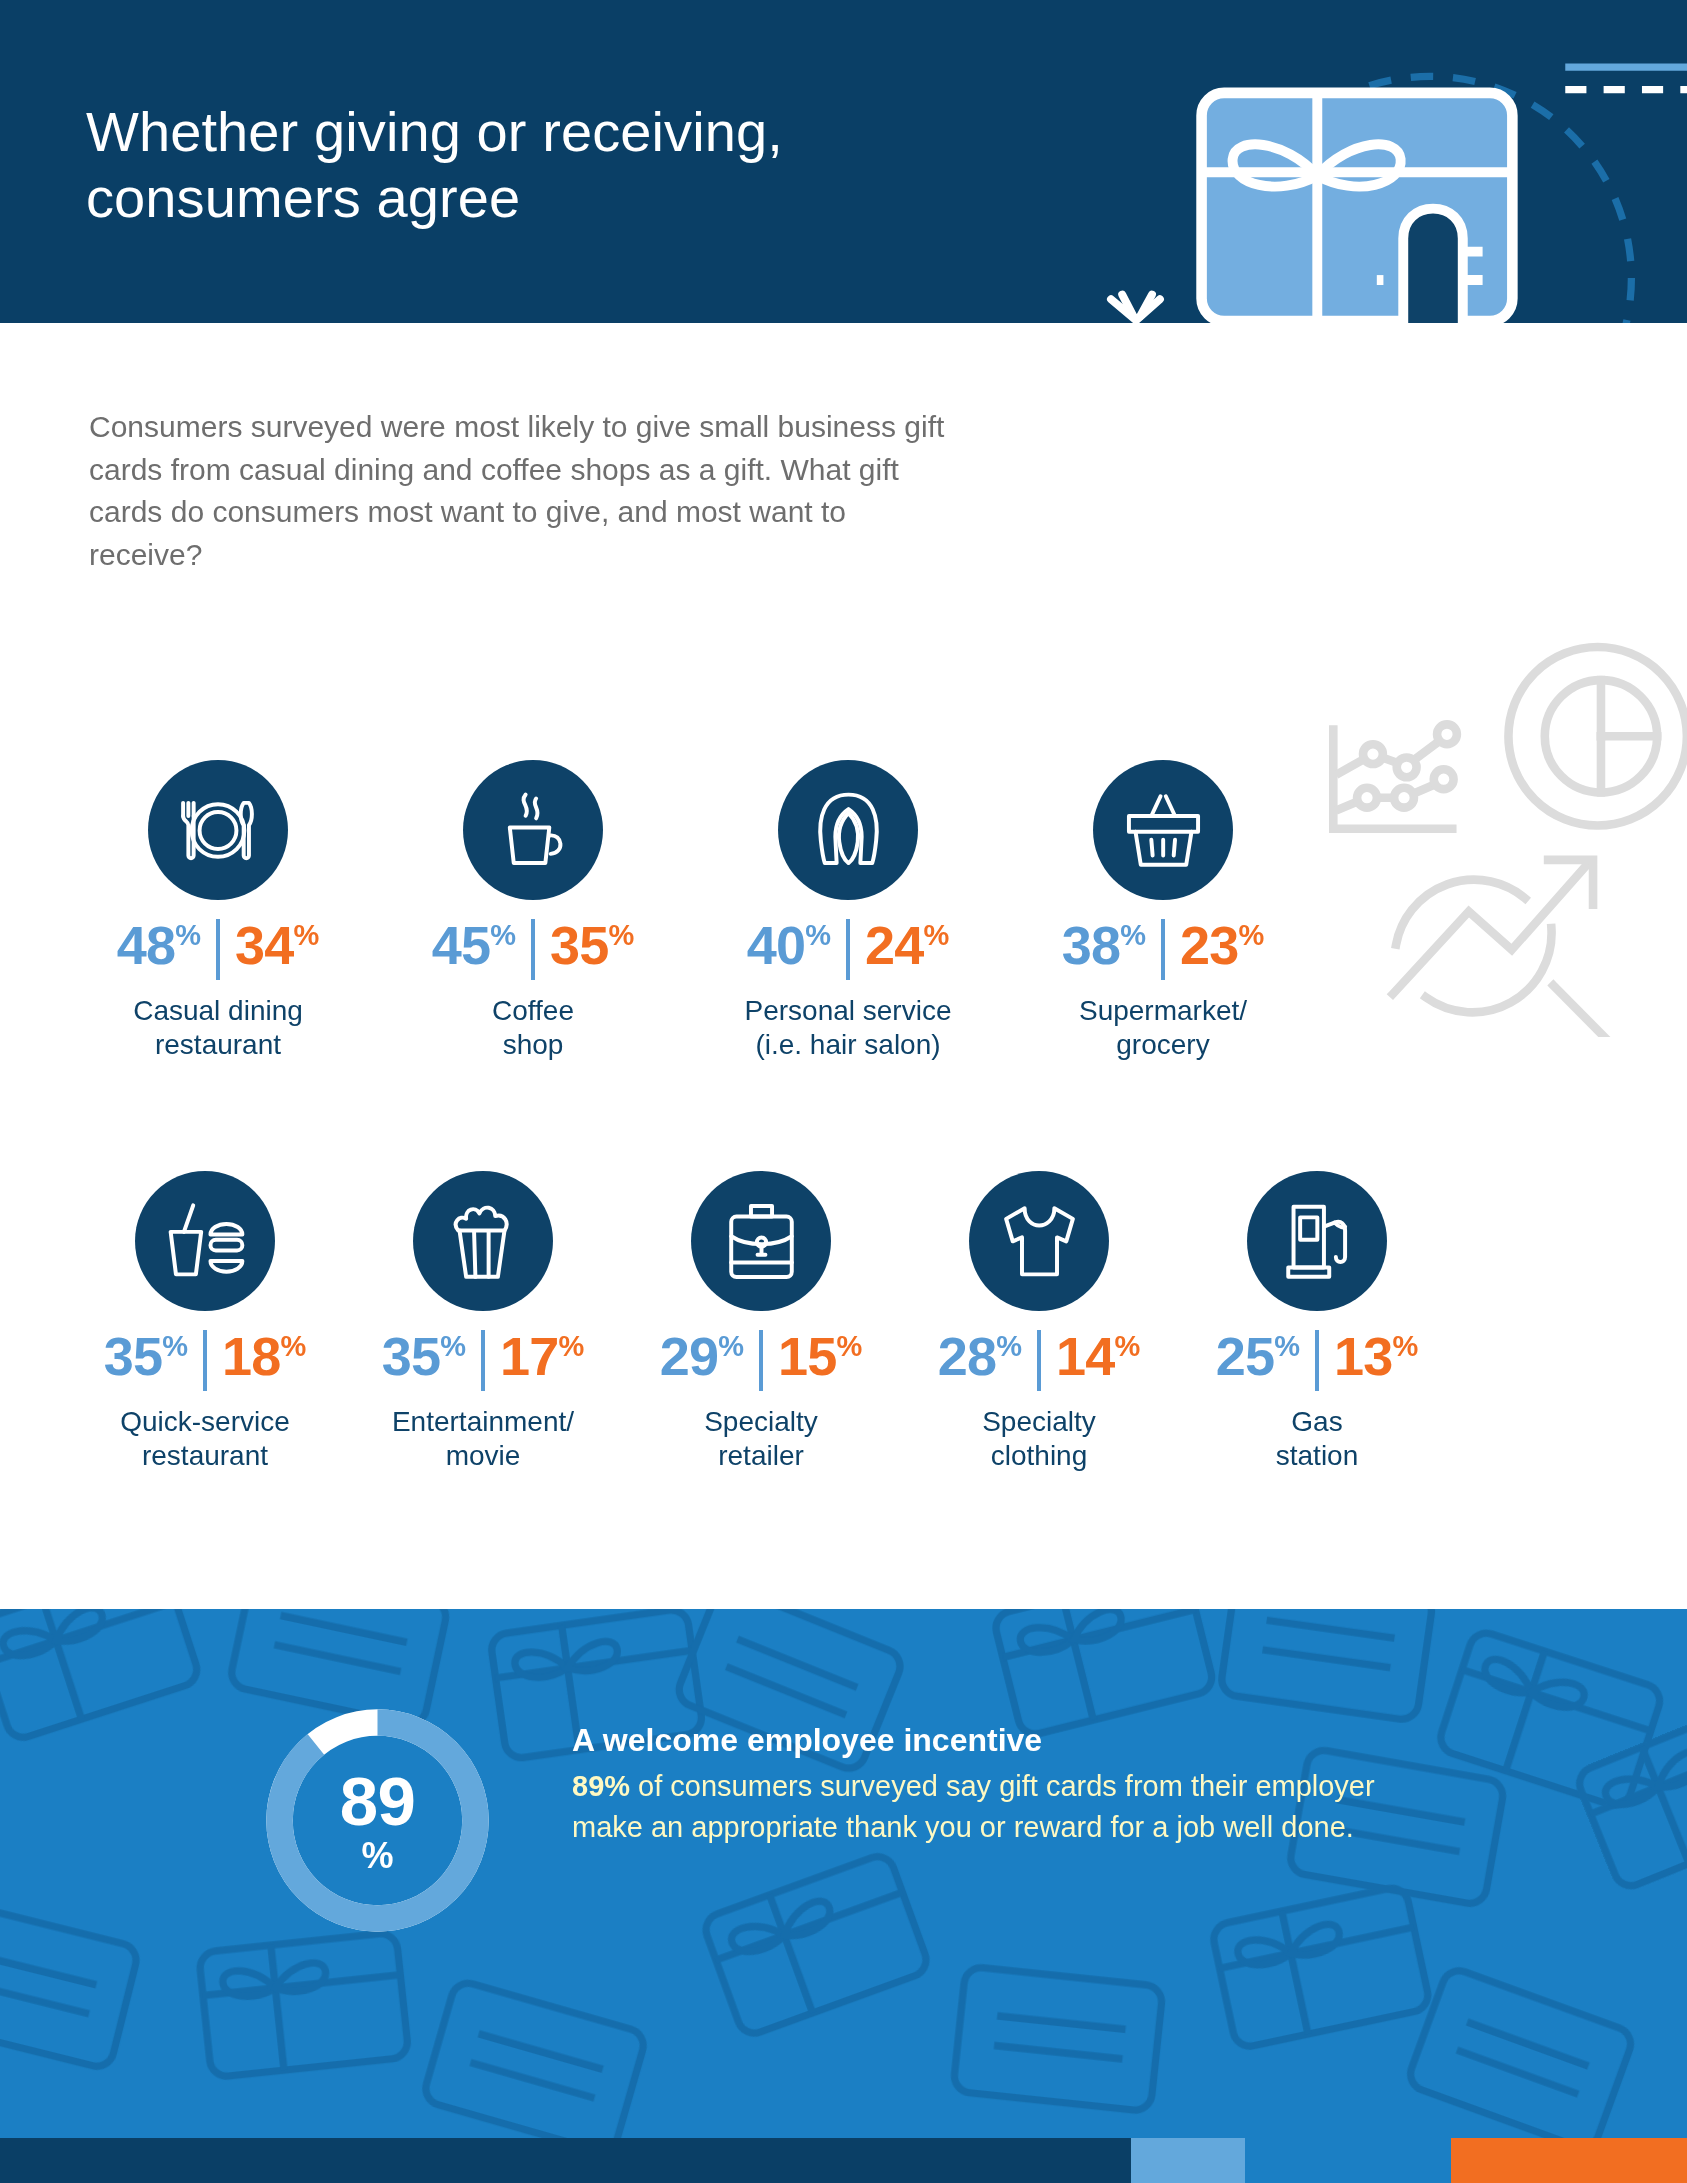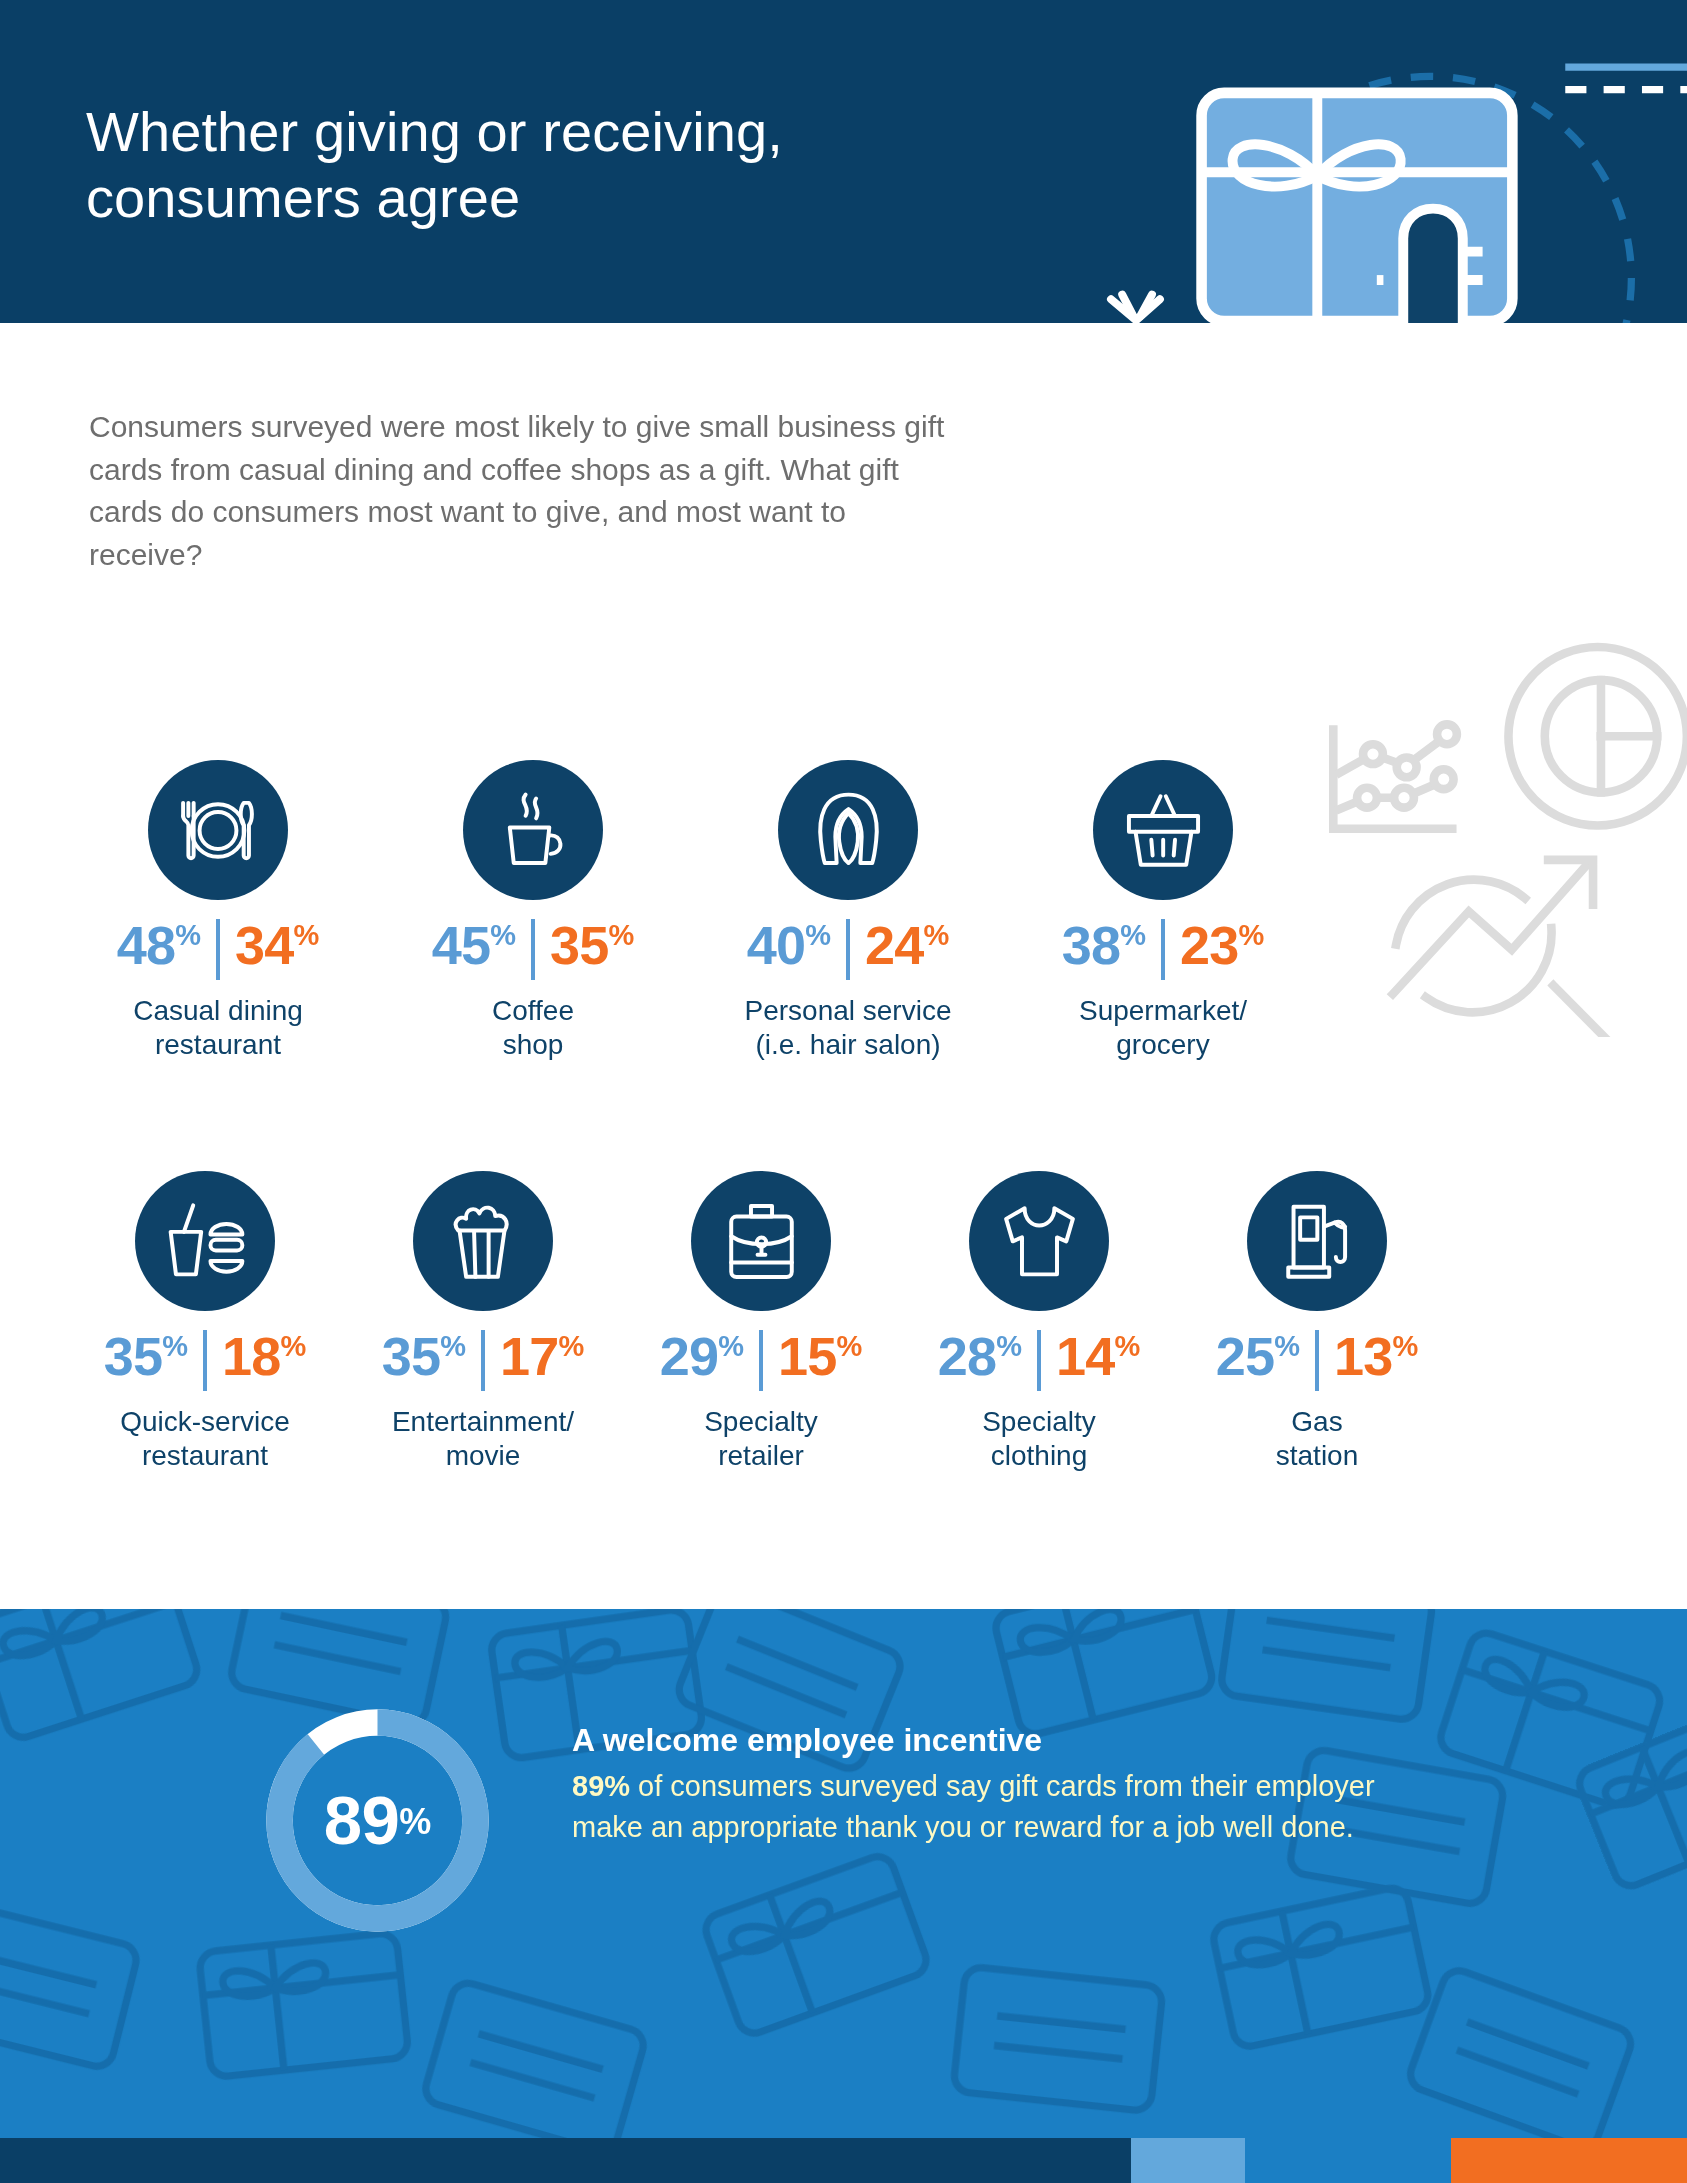--- a/index.html
+++ b/index.html
@@ -104,21 +104,21 @@
     position:absolute; left:0; top:1609px; width:1687px; height:529px;
     background:#1b7fc4;
     overflow:hidden;
   }
   .blue-pattern { position:absolute; left:0; top:0; width:1687px; height:529px; }
   .donut-wrap {
     position:absolute; left:265px; top:99px; width:225px; height:225px;
   }
   .donut-label {
     position:absolute; left:0; top:0; width:225px; height:225px;
-    display:flex; align-items:center; justify-content:center;
+    display:flex; align-items:center; justify-content:center;flex-direction:column;
   }
   .donut-num { color:#ffffff; font-size:69px; font-weight:700; line-height:1; letter-spacing:-0.7px; }
   .donut-pct { color:#ffffff; font-size:36px; font-weight:700; line-height:1; margin-top:2.6px; }
 
   .blue-text { position:absolute; left:572px; top:112px; width:860px; }
   .blue-head {
     color:#ffffff; font-size:32px; font-weight:700; margin-bottom:6.6px;
     line-height:1.2;
   }
   .blue-body {

